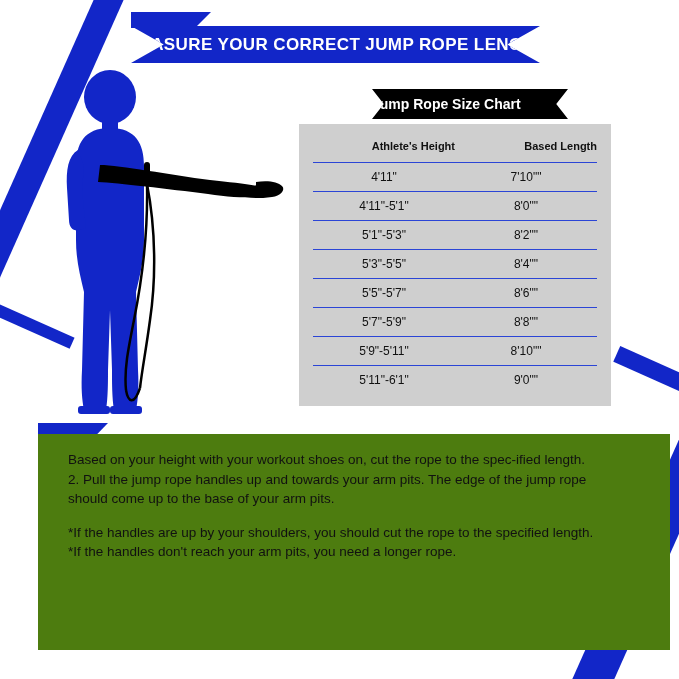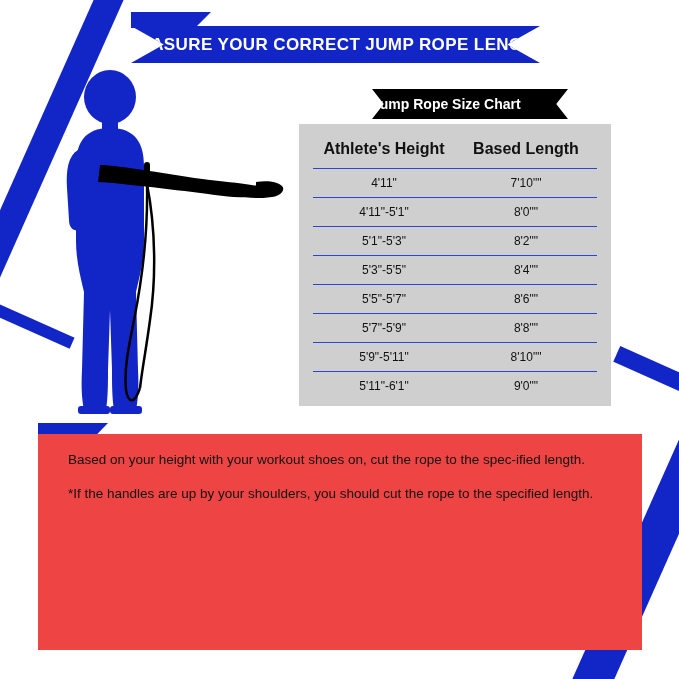--- a/index.html
+++ b/index.html
@@ -125,25 +125,25 @@
     background: #cfcfcf;
     box-sizing: border-box;
     padding: 8px 14px 6px 14px;
   }
   table.size-chart {
     width: 100%;
     border-collapse: collapse;
     table-layout: fixed;
   }
   table.size-chart th {
-    font-size: 16px;
+    font-size: 11px;
     font-weight: bold;
     color: #111111;
     padding: 8px 0 10px 0;
-    text-align: center;
+    text-align: right;
   }
   table.size-chart td {
     font-size: 12px;
     color: #111111;
     text-align: center;
     padding: 7px 0 7px 0;
     border-top: 1px solid #2b45d6;
   }
   table.size-chart tr.header-row th {
     border: none;
@@ -158,21 +158,22 @@
     height: 350px;
   }
 
   
   .instructions {
     position: absolute;
     left: 38px;
     top: 434px;
     width: 604px;
     height: 216px;
-    background: #ef4444;
+    background: #4d7c0f;
+    padding-left: 28px;
   }
   .instr-tab {
     position: absolute;
     left: 38px;
     top: 423px;
     width: 70px;
     height: 13px;
     background: #1226c8;
     clip-path: polygon(0 0, 100% 0, 82% 100%, 0 100%);
   }
@@ -281,18 +282,20 @@
           <td>9'0""</td>
         </tr>
       </tbody>
     </table>
   </div>
 
   <div class="instr-tab"></div>
   <div class="instructions">
     <div class="instr-inner">
       <p>Based on your height with your workout shoes on, cut the rope to the spec-ified length.</p>
+      <p>2. Pull the jump rope handles up and towards your arm pits. The edge of the jump rope should come up to the base of your arm pits.</p>
       <div class="instr-gap"></div>
       <p>*If the handles are up by your shoulders, you should cut the rope to the specified length.</p>
+      <p>*If the handles don't reach your arm pits, you need a longer rope.</p>
     </div>
   </div>
 
 </div>
 
 </body></html>

